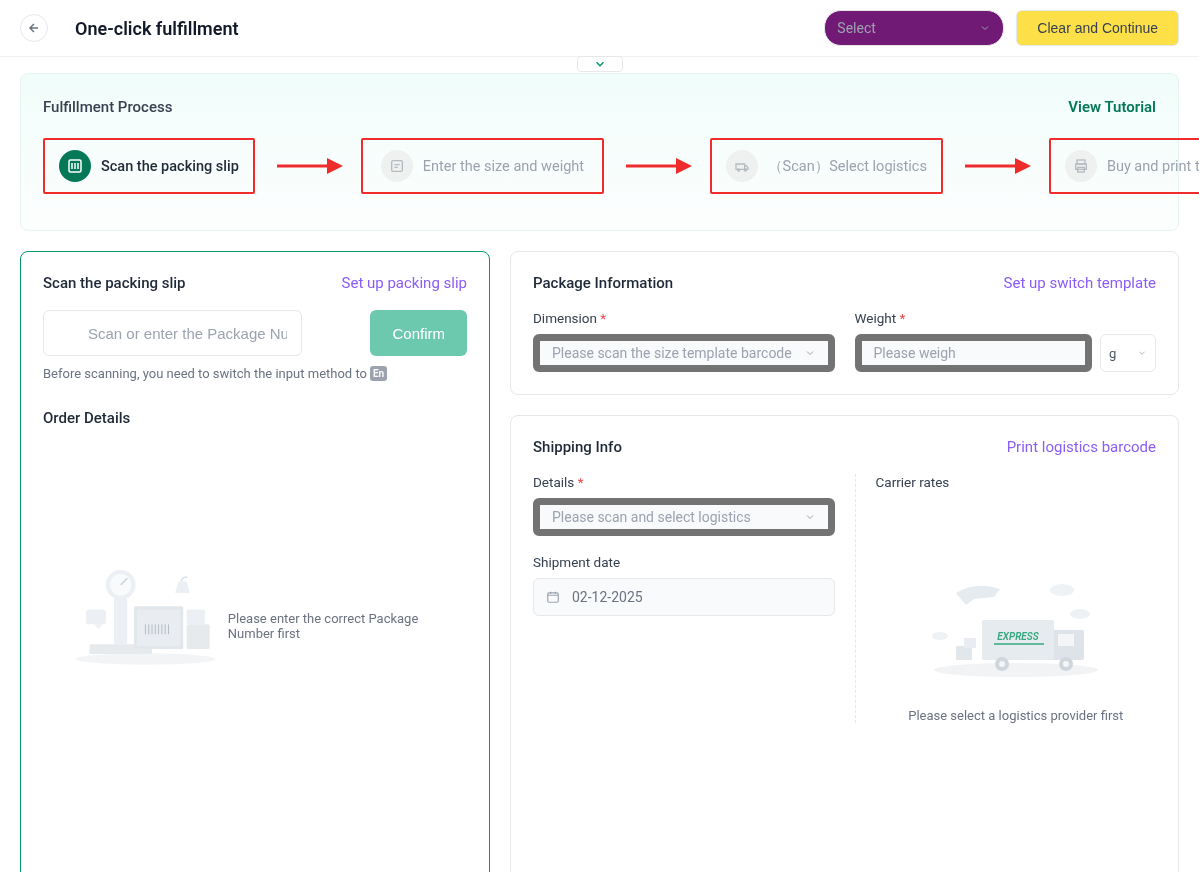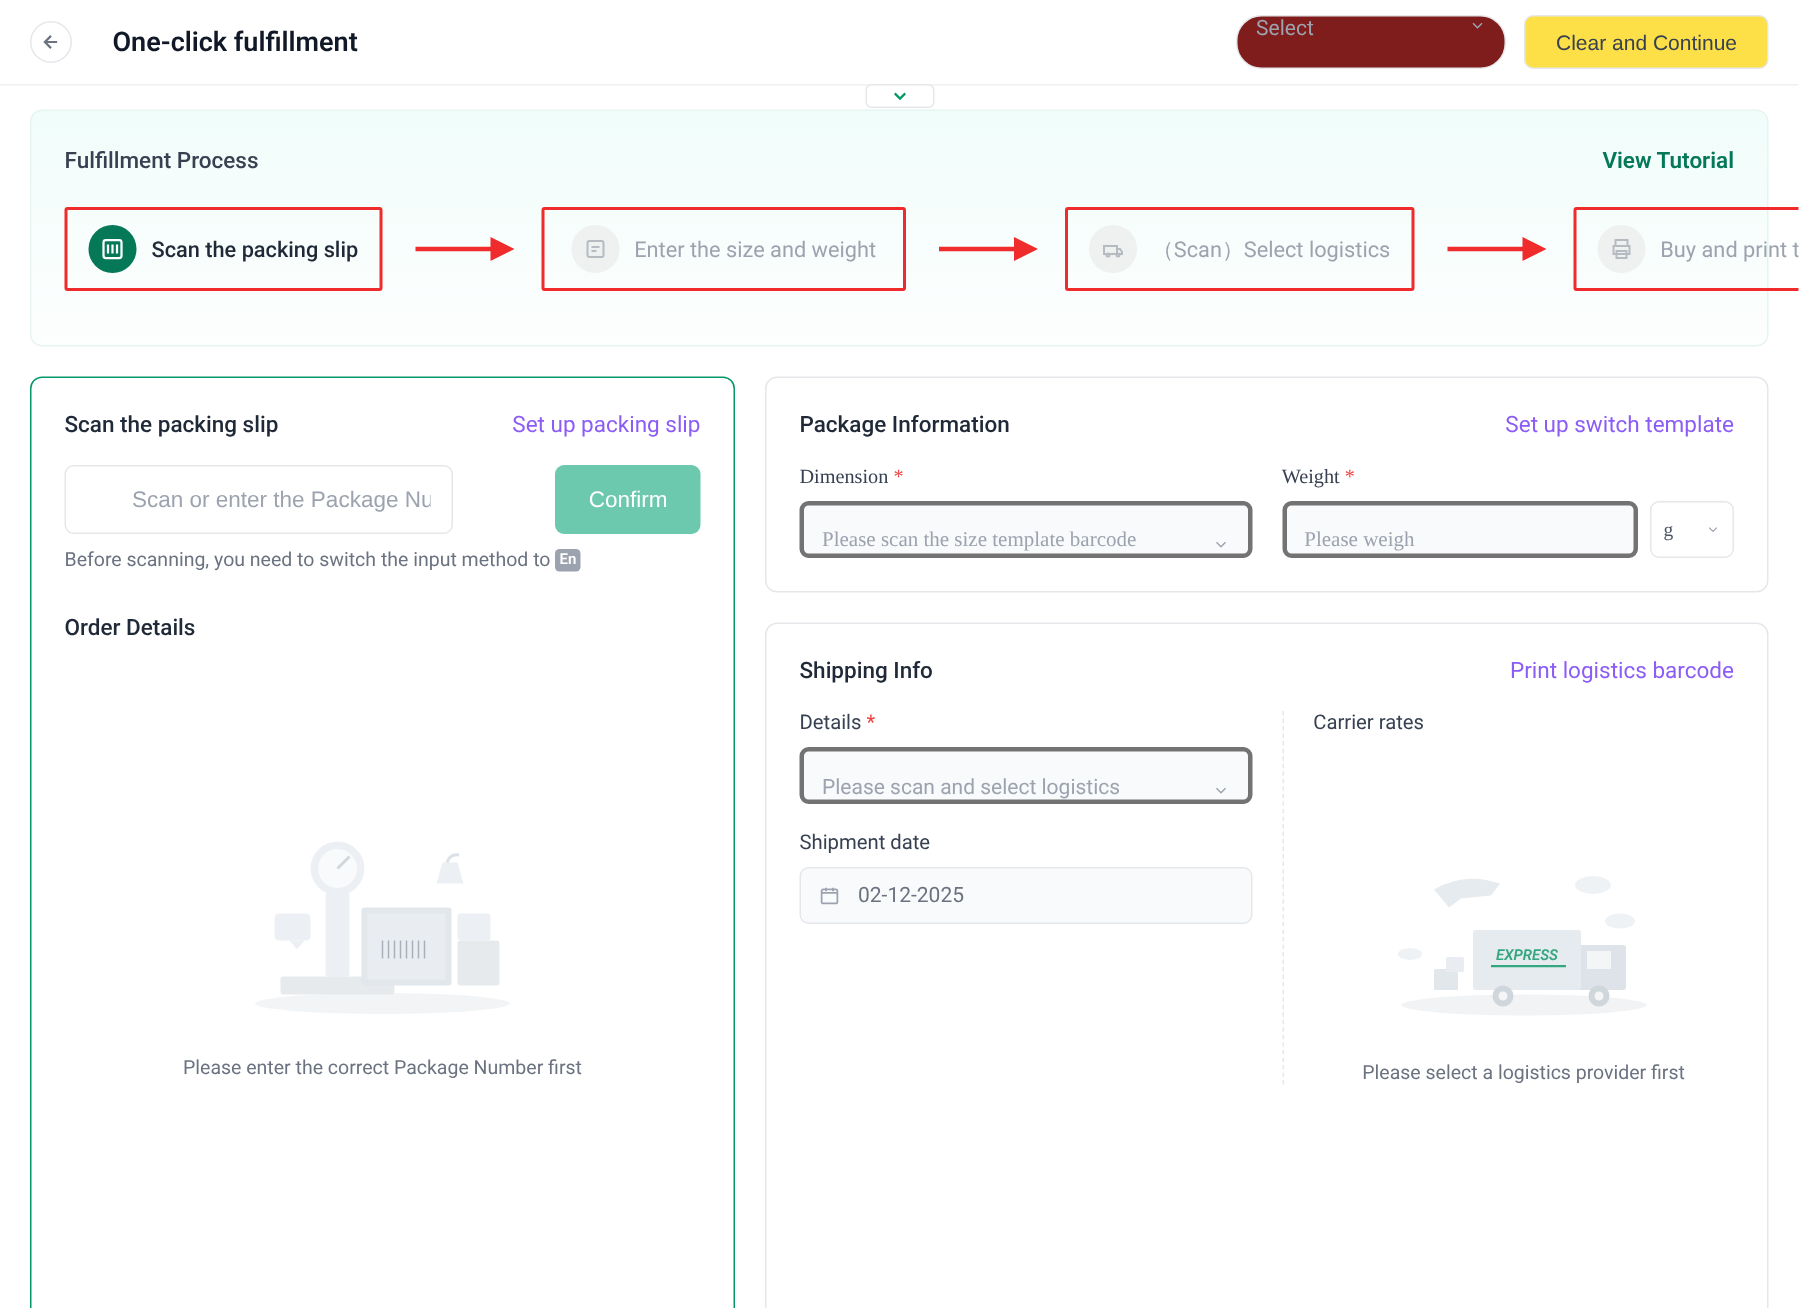--- a/index.html
+++ b/index.html
@@ -48,25 +48,25 @@
       display: flex;
       gap: 12px;
     }
     .select-box {
       width: 180px;
       height: 36px;
       border: 1px solid #e5e7eb;
       border-radius: 17px;
       padding: 0 12px;
       display: flex;
-      align-items: flex-start;
+      align-items: center;
       justify-content: space-between;
       color: #9ca3af;
       cursor: pointer;
-      background: #7f1d1d;
+      background: #701a75;
     }
     .clear-btn {
       height: 36px;
       padding: 0 20px;
       border: 1px solid #e5e7eb;
       border-radius: 6px;
       background: #fde047;
       cursor: pointer;
       font-size: 14px;
       color: #374151;
@@ -279,63 +279,62 @@
     .section-subtitle {
       font-size: 15px;
       font-weight: 500;
       color: #1f2937;
       margin-top: 28px;
     }
     
     
     .empty-state {
       display: flex;
-      flex-direction: column;
+      flex-direction: row;
       align-items: center;
       justify-content: center;
       padding: 60px 20px 40px 20px;
     }
     .empty-illustration {
       width: 200px;
       height: 130px;
       margin-bottom: 28px;
       opacity: 0.85;
     }
     .empty-text {
       font-size: 13px;
       color: #6b7280;
     }
     
     
     .field-row {
       display: grid;
       grid-template-columns: 1fr 1fr;
       gap: 20px;
-      font-family: Liberation Serif, serif;
     }
     .field-group {
       display: flex;
       flex-direction: column;
     }
     .field-label {
       font-size: 13.5px;
       color: #374151;
       margin-bottom: 8px;
     }
     .req {
       color: #ef4444;
     }
     .field-input {
       height: 38px;
-      border: 3px solid #737373;
+      border: 7px solid #737373;
       background: #f9fafb;
       border-radius: 6px;
       padding: 0 12px;
       display: flex;
-      align-items: flex-end;
+      align-items: center;
       justify-content: space-between;
       color: #9ca3af;
       cursor: pointer;
     }
     .weight-row {
       display: flex;
       gap: 8px;
     }
     .weight-input {
       flex: 1;

